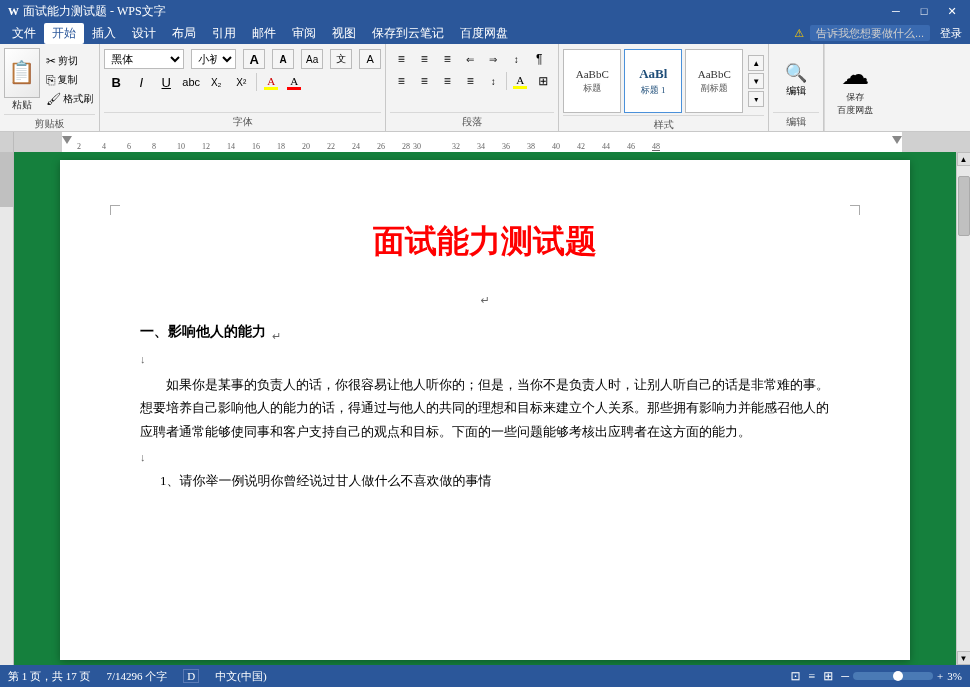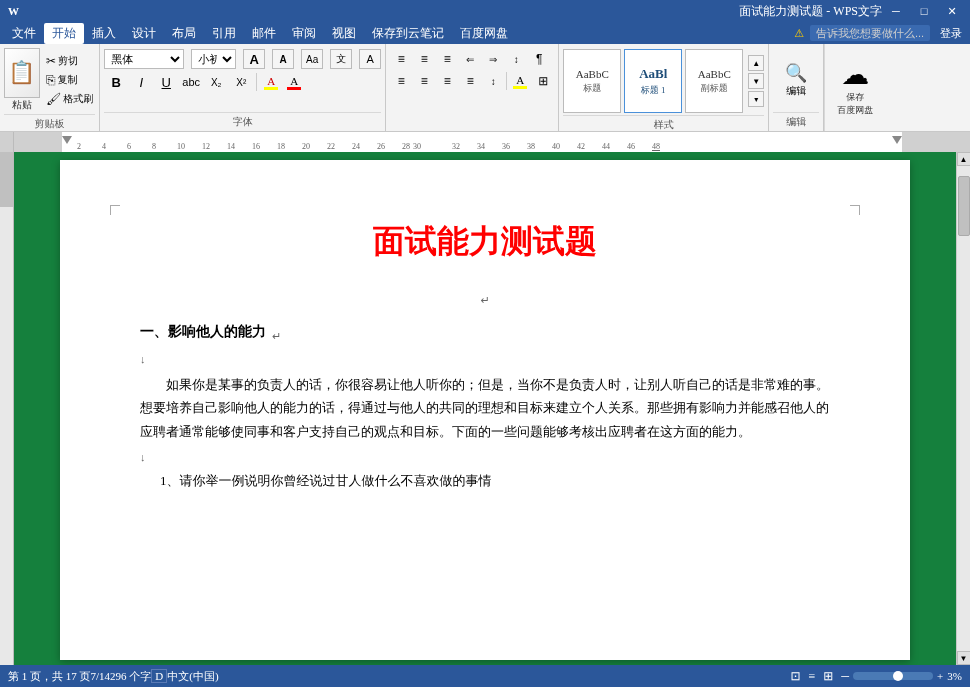--- a/index.html
+++ b/index.html
@@ -173,20 +173,21 @@
 
     
     .status-bar {
       background: #2b579a;
       color: white;
       height: 22px;
       display: flex;
       align-items: center;
       padding: 0 8px;
       font-size: 11px;
+      gap: 16px;
     }
     .status-right {
       margin-left: auto;
       display: flex;
       align-items: center;
       gap: 8px;
     }
     .zoom-slider { width: 80px; height: 8px; background: #4a7ab5; border-radius: 4px; position: relative; }
     .zoom-thumb { width: 10px; height: 10px; background: white; border-radius: 50%; position: absolute; top: -1px; left: 50%; cursor: pointer; }
 
@@ -246,21 +247,21 @@
     .wps-title-bar {
       background: #2b579a;
       display: flex;
       align-items: center;
       height: 22px;
       color: white;
       font-size: 12px;
       padding: 0 4px;
     }
     .wps-logo { font-size: 11px; font-weight: bold; padding: 0 4px; }
-    .wps-title { flex: 1; text-align: right; }
+    .wps-title { flex: 1; text-align: left; }
     .wps-win-btns { display: flex; gap: 0; }
     .wps-win-btn { width: 28px; height: 22px; display: flex; align-items: center; justify-content: center; font-size: 11px; cursor: pointer; }
   </style>
 </head>
 <body>
 
 <div class="wps-title-bar">
   <span class="wps-logo">W</span>
   <span class="wps-title">面试能力测试题 - WPS文字</span>
   <div class="wps-win-btns">
@@ -374,20 +375,21 @@
         <button class="para-btn" style="font-size:12px;">≡</button>
         <button class="para-btn" style="font-size:10px;">↕</button>
         <div style="width:1px; height:18px; background:#ccc; margin:0 1px;"></div>
         <div style="display:flex; flex-direction:column; align-items:center; width:22px; cursor:pointer;">
           <span style="font-size:11px;">A</span>
           <div style="width:14px; height:3px; background:#ffff00;"></div>
         </div>
         <button class="para-btn" style="font-size:12px;">⊞</button>
       </div>
     </div>
+    <div class="ribbon-section-label">段落</div>
   </div>
 
   <div class="ribbon-section" style="flex-direction:column; min-width:200px;">
     <div style="flex:1; display:flex; align-items:center; gap:3px; padding-top:3px;">
       <div class="style-box">
         <span style="font-size:11px; color:#333;">AaBbC</span>
         <span style="font-size:9px; color:#555; margin-top:2px;">标题</span>
       </div>
       <div class="style-box" style="border-color:#4a90d9;">
         <span style="font-size:13px; color:#1f4e79; font-weight:bold;">AaBl</span>

